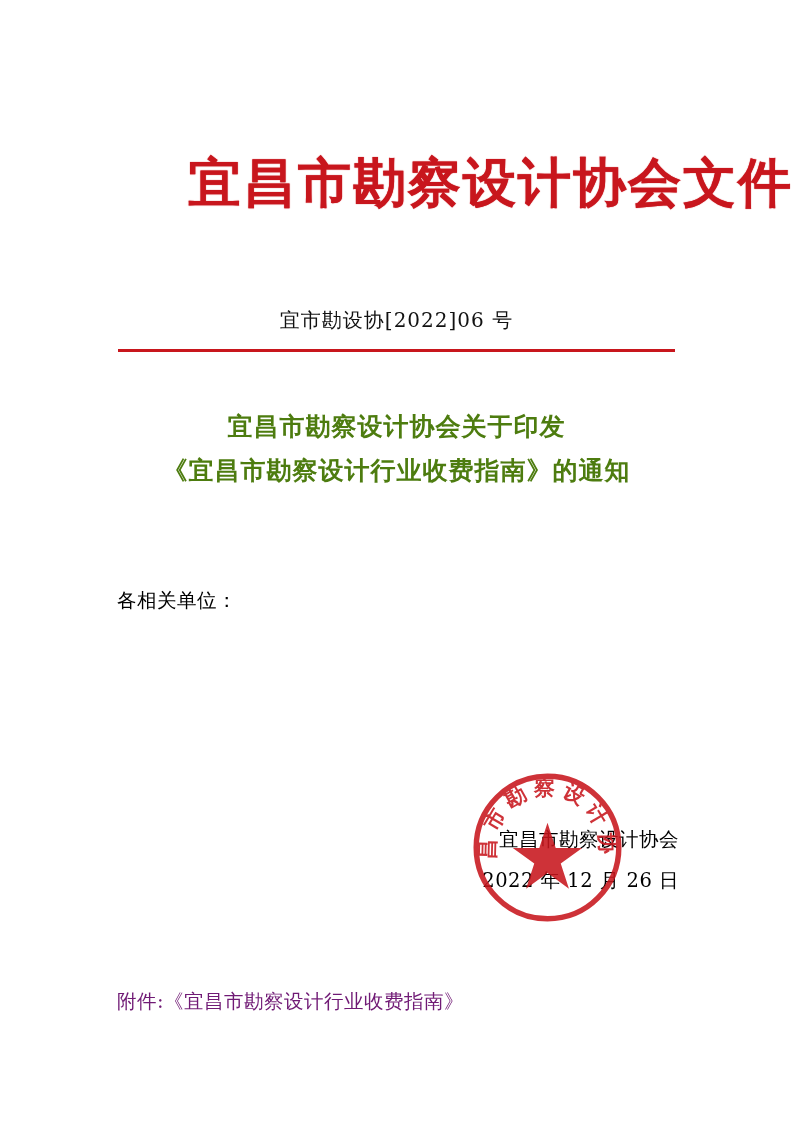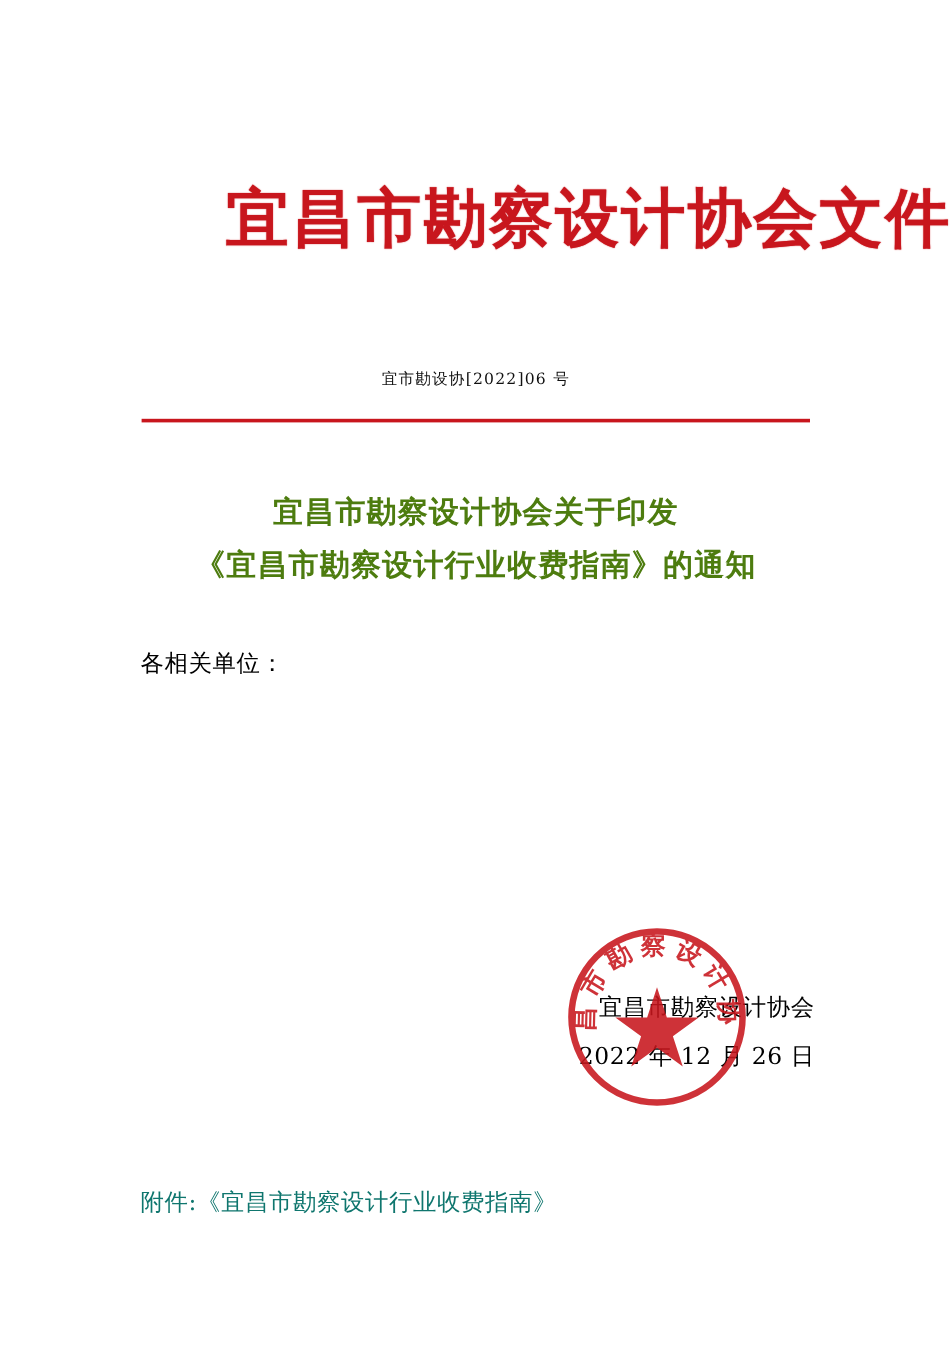--- a/index.html
+++ b/index.html
@@ -40,21 +40,21 @@
     text-shadow: 0 0 1px #c8161d;
   }
 
   
   .doc-number {
     position: absolute;
     top: 307px;
     left: 0;
     width: 793px;
     text-align: center;
-    font-size: 13px;
+    font-size: 20px;
     letter-spacing: 1px;
     color: #111;
   }
 
   
   .red-rule {
     position: absolute;
     top: 349px;
     left: 118px;
     width: 557px;
@@ -82,21 +82,21 @@
     position: absolute;
     top: 533px;
     left: 117px;
     width: 560px;
     font-size: 19.5px;
     line-height: 2.1;
     letter-spacing: 0.5px;
     text-align: justify;
     color: #000;
   }
-  .salutation { display: block; }
+  .salutation { display: block; margin-top: 48px; }
   .para {
     display: block;
     text-indent: 2em;
   }
 
   
   .signature {
     position: absolute;
     top: 820px;
     left: 0;
@@ -123,21 +123,21 @@
   }
 
   
   .attachment {
     position: absolute;
     top: 988px;
     left: 117px;
     width: 560px;
     font-size: 19.5px;
     letter-spacing: 0.5px;
-    color: #0f766e;
+    color: #701a75;
   }
 </style>
 </head>
 <body>
 
 <div class="page">
 
   <div class="masthead">宜昌市勘察设计协会文件</div>
 
   <div class="doc-number">宜市勘设协[2022]06 号</div>

